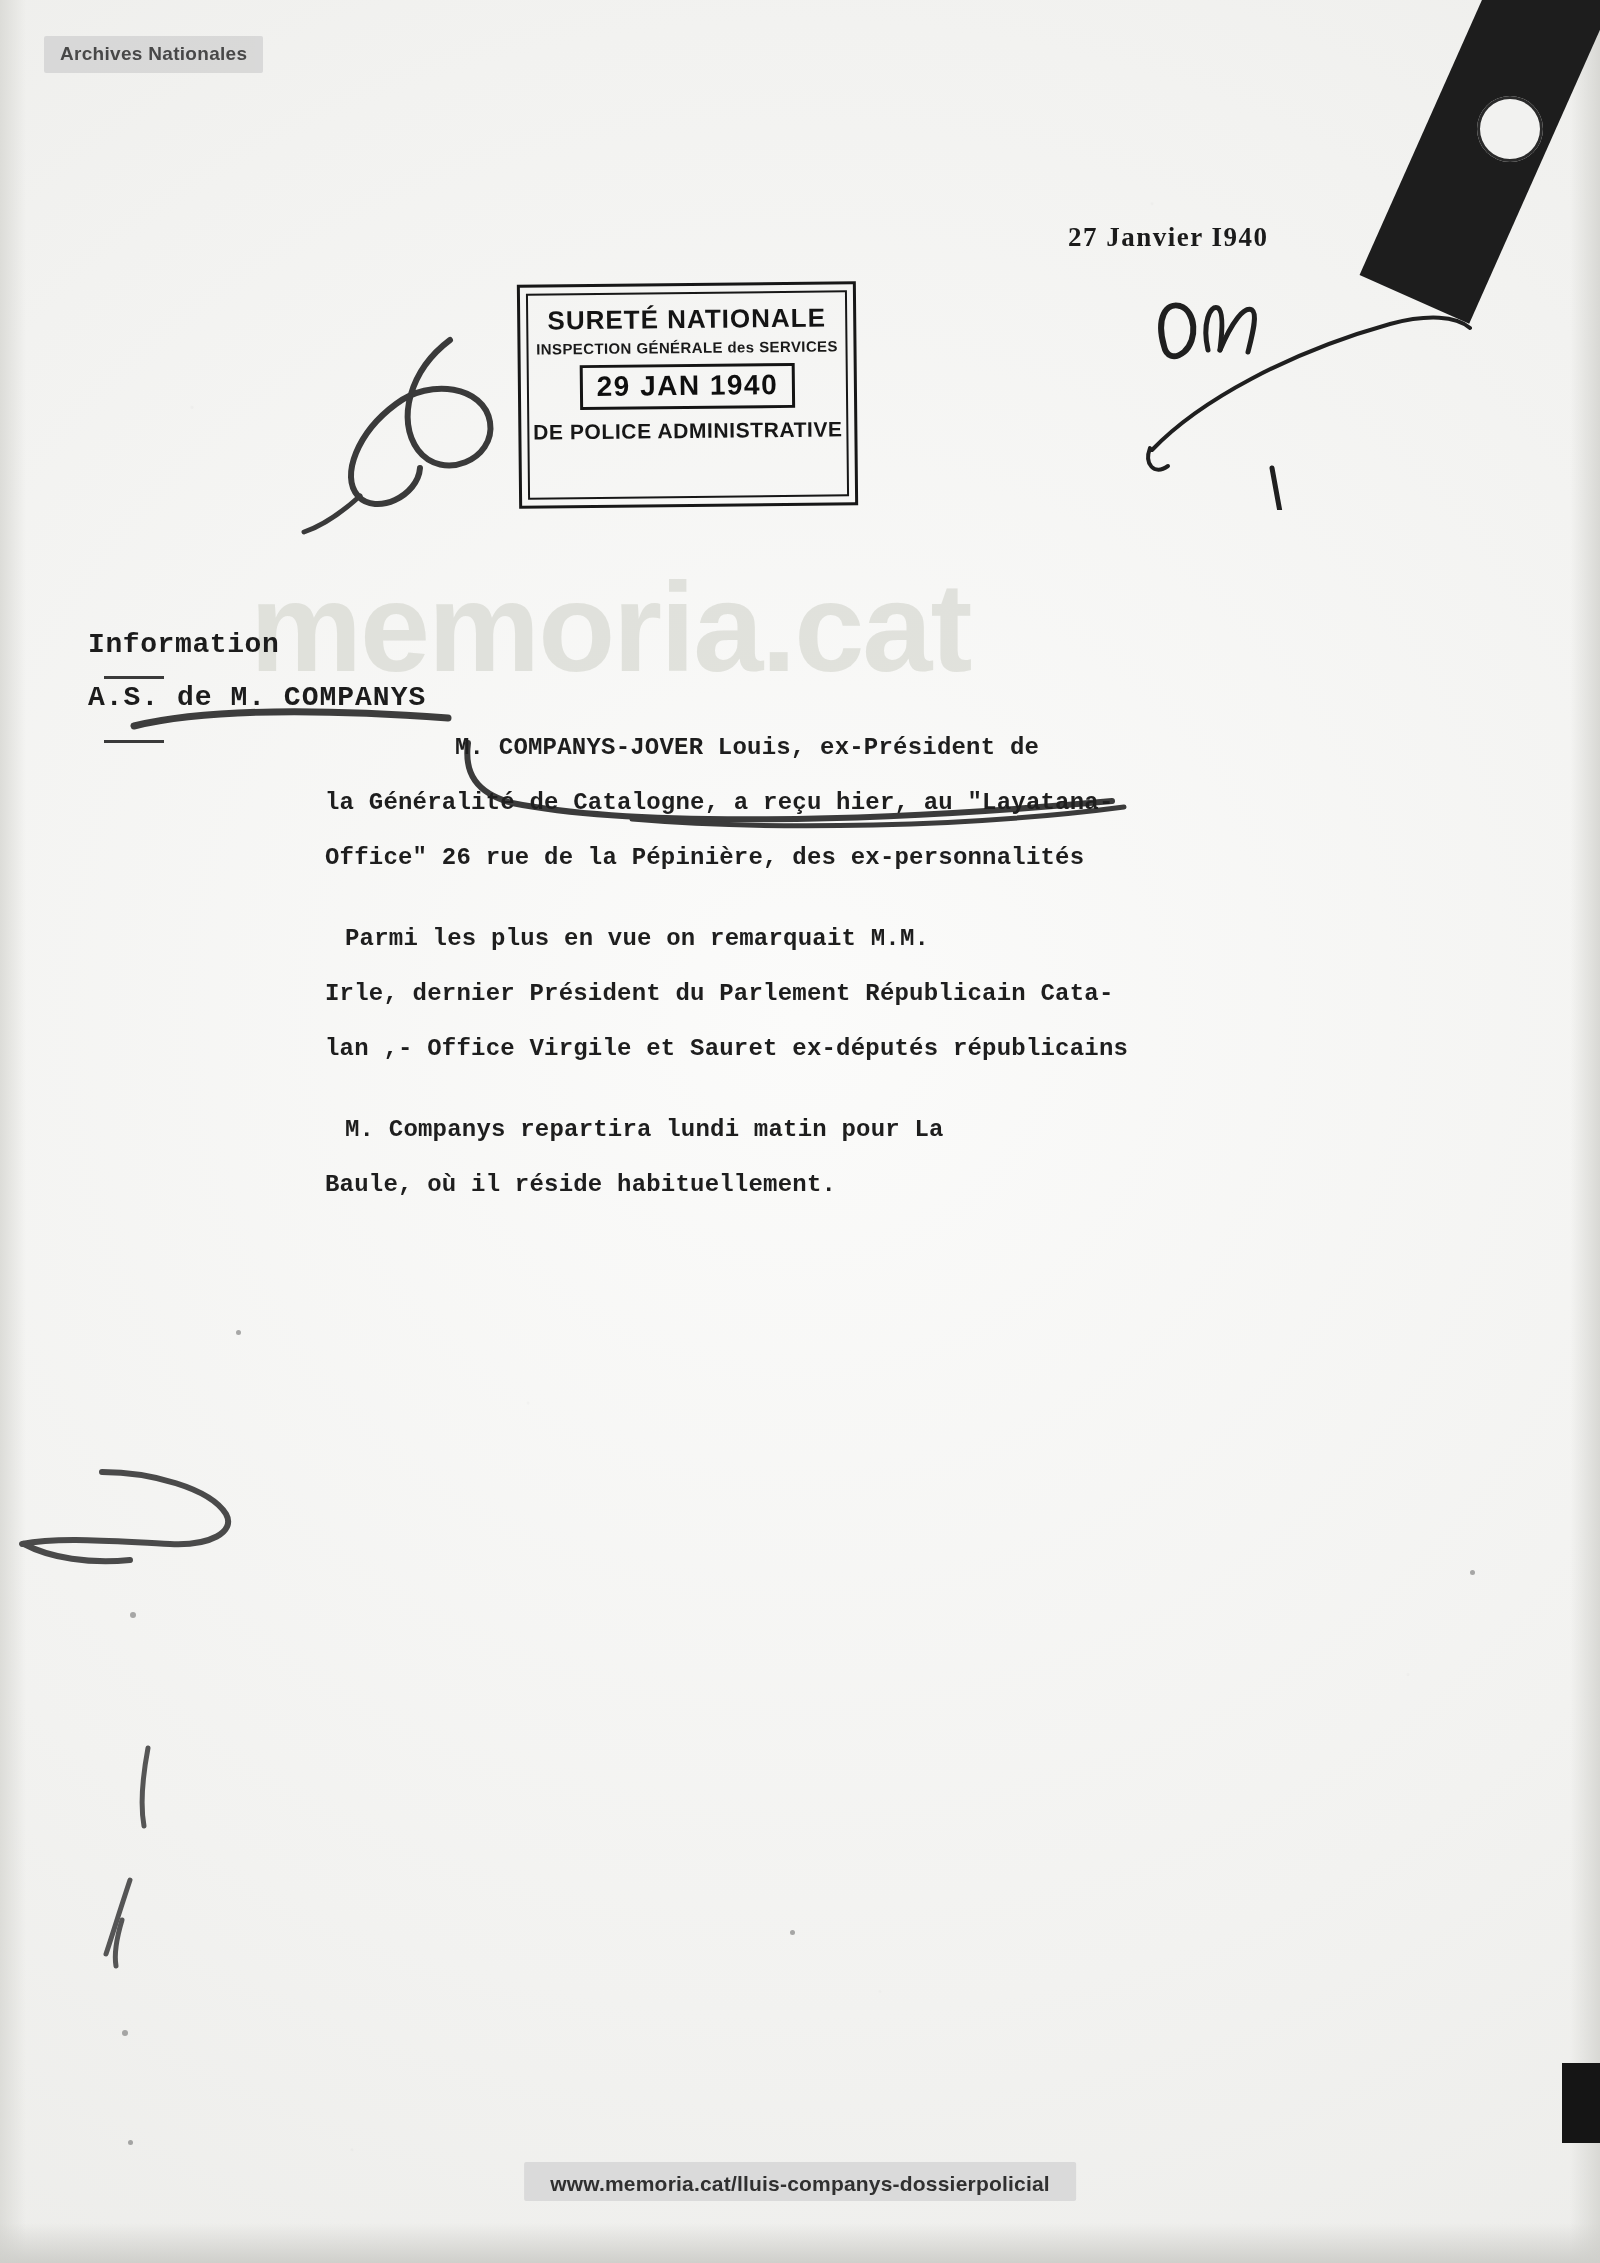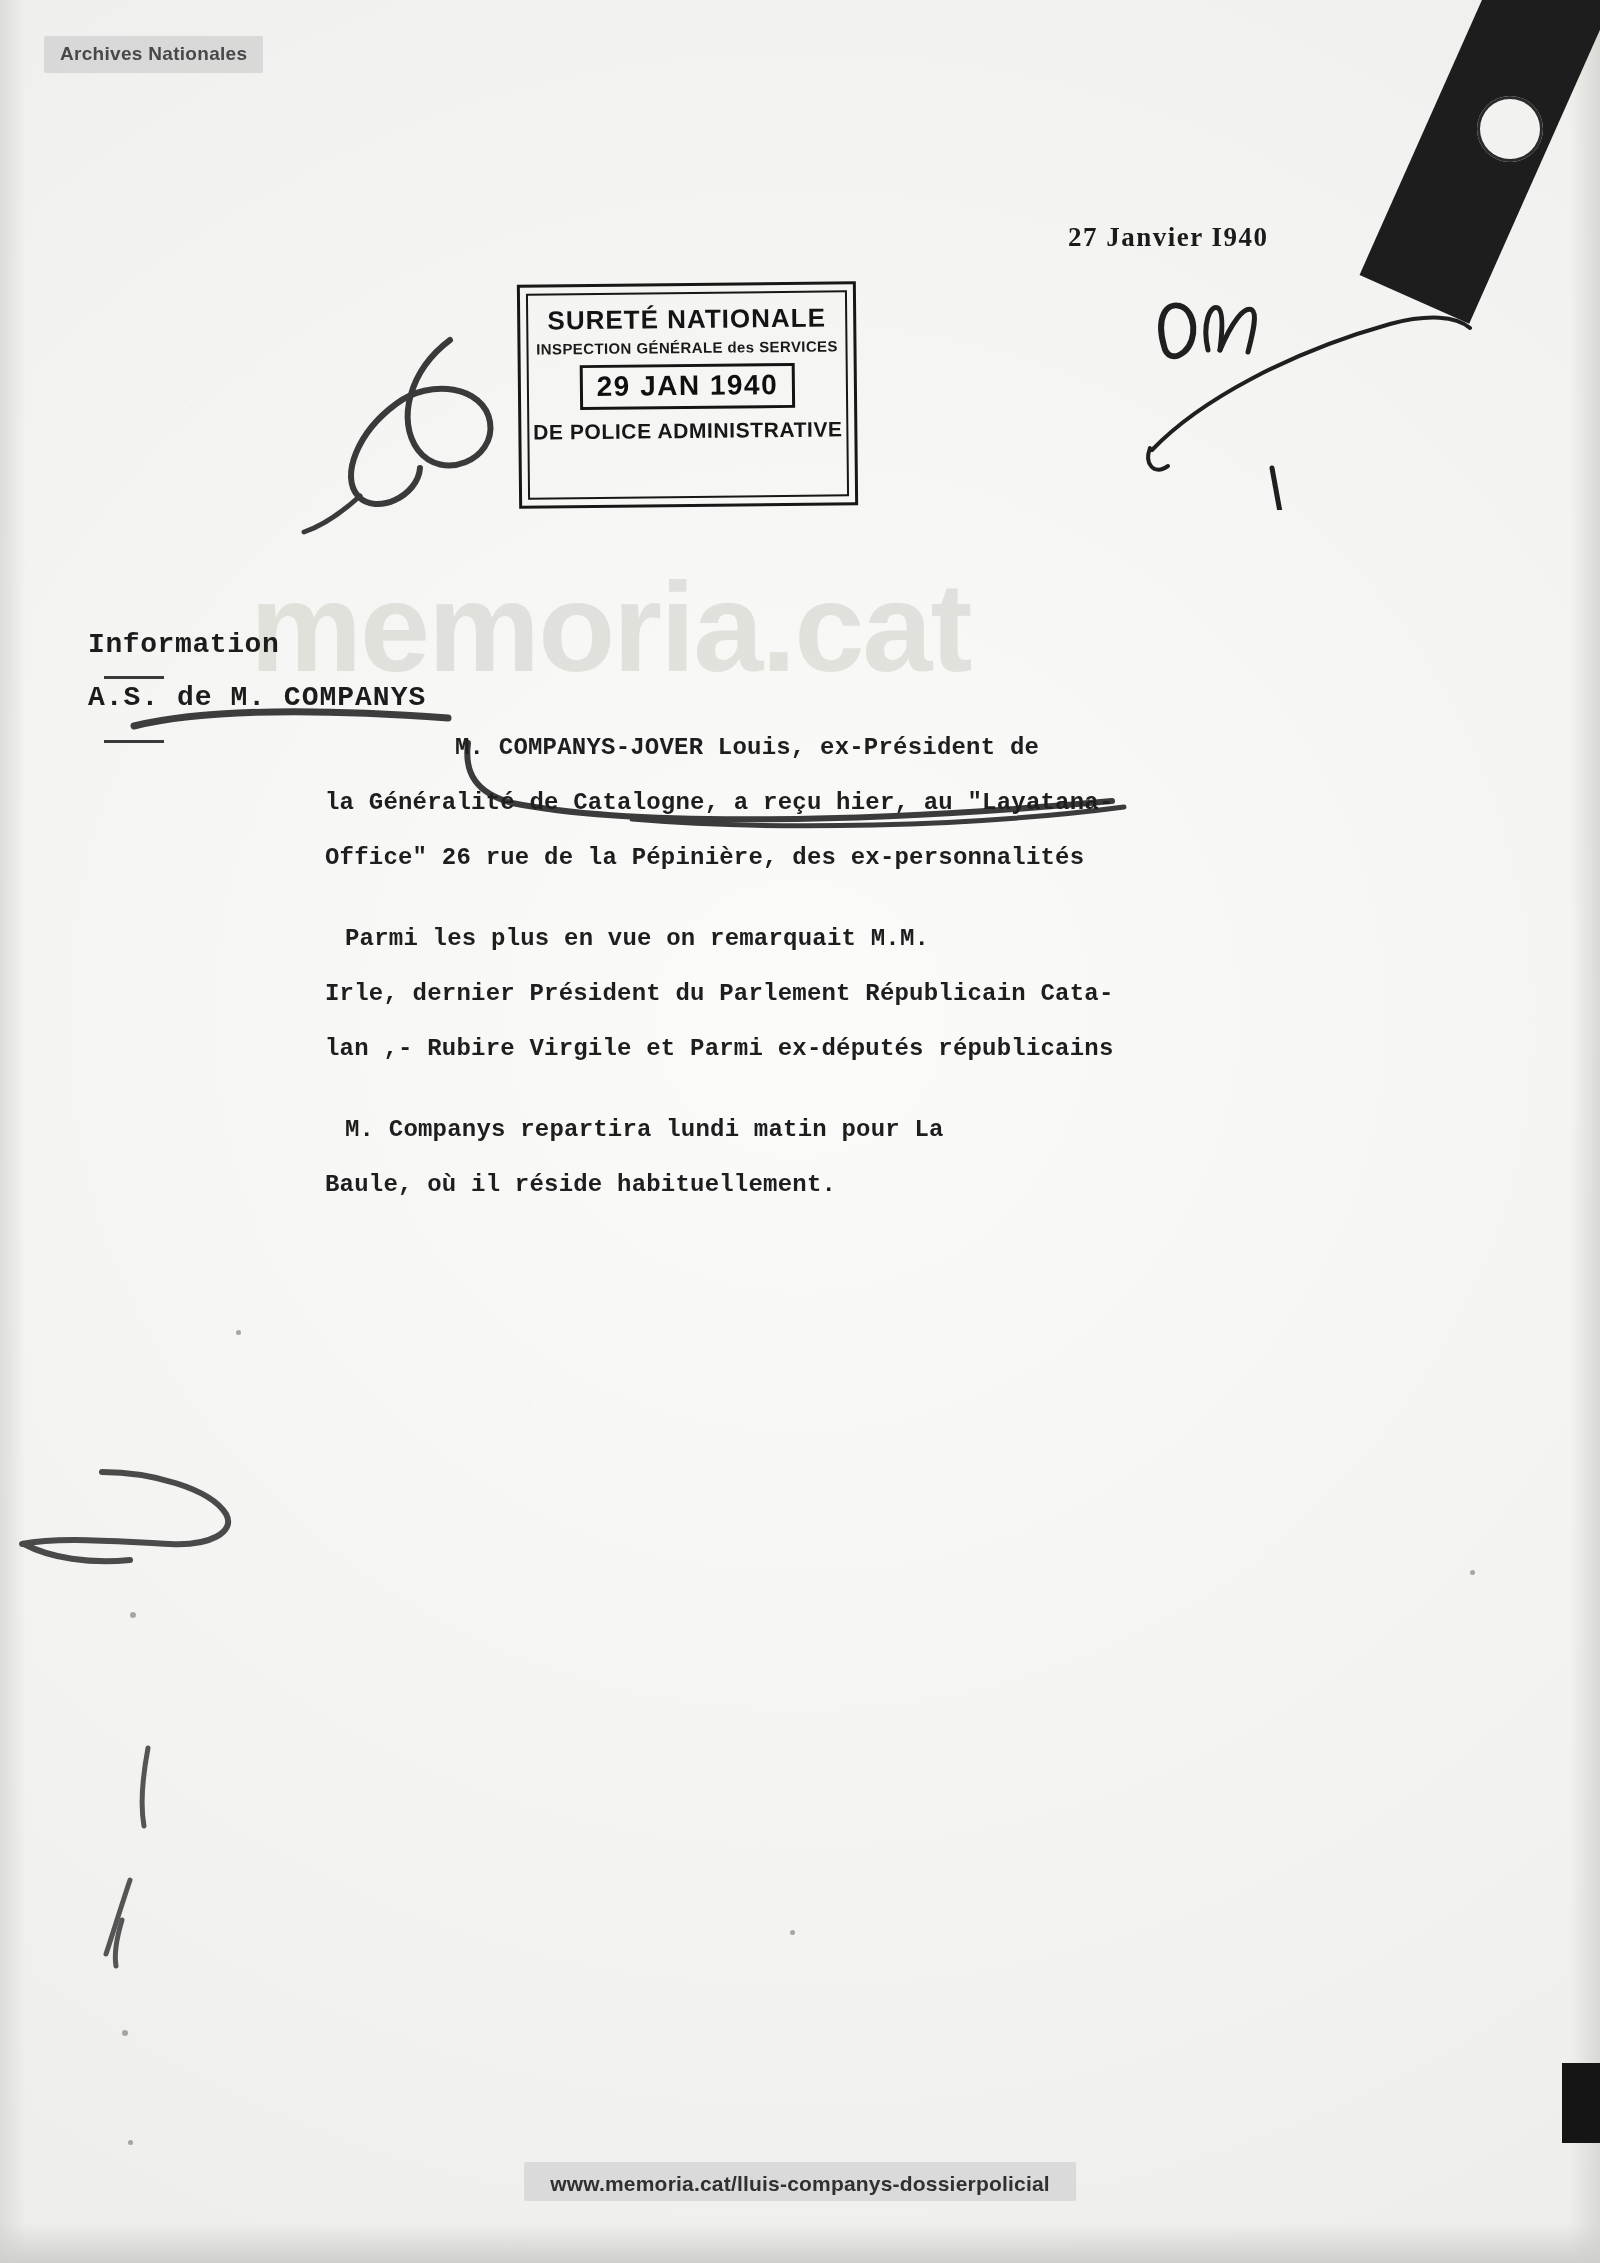--- a/index.html
+++ b/index.html
@@ -307,21 +307,21 @@
       <path d="M180 84 C320 96, 520 92, 672 72" stroke-width="5"></path>
     </g>
   </svg>
 
   <div class="body">
     <div style="padding-left:0">M. COMPANYS-JOVER Louis, ex-Président de</div>
     <div style="margin-left:-130px">la Généralité de Catalogne, a reçu hier, au "Layatana-</div>
     <div style="margin-left:-130px">Office" 26 rue de la Pépinière, des ex-personnalités</div>
     <div style="margin-left:-110px; margin-top:26px">Parmi les plus en vue on remarquait M.M.</div>
     <div style="margin-left:-130px">Irle, dernier Président du Parlement Républicain Cata-</div>
-    <div style="margin-left:-130px">lan ,- Rubire Virgile et Parmi ex-députés républicains</div>
+    <div style="margin-left:-130px">lan ,- Office Virgile et Sauret ex-députés républicains</div>
     <div style="margin-left:-110px; margin-top:26px">M. Companys repartira lundi matin pour La</div>
     <div style="margin-left:-130px">Baule, où il réside habituellement.</div>
   </div>
 
   <svg class="ink" style="left:10px; top:1460px;" width="260" height="140" viewBox="0 0 260 140">
     <g fill="none" stroke="#4a4a4a" stroke-width="6" stroke-linecap="round">
       <path d="M92 12 C140 12, 200 28, 216 54 C226 72, 200 86, 160 84 C110 82, 52 76, 12 84"></path>
       <path d="M14 84 C40 98, 80 104, 120 100"></path>
     </g>
   </svg>

